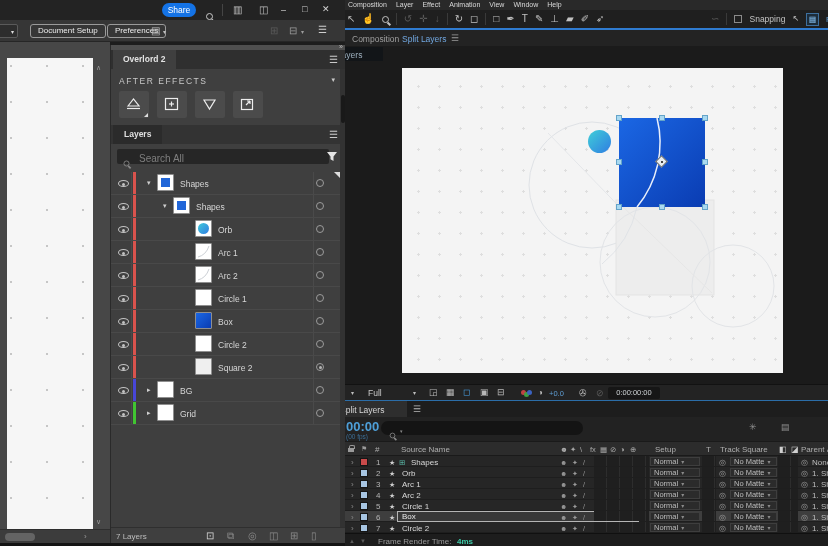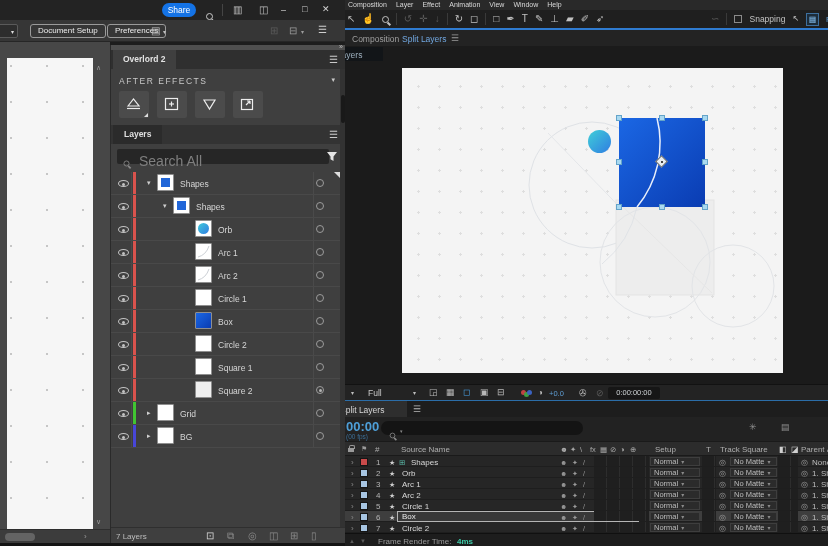--- a/index.html
+++ b/index.html
@@ -124,21 +124,21 @@
               </svg></span>
           </span>
         </div>
 
       <div class="abs" style="left:0;top:80px;width:235px;height:19px;background:#333333">
         <span class="abs" style="left:2px;top:0;height:19px;padding:0 11px;background:#2b2b2b;font-size:8.5px;font-weight:bold;color:#e0e0e0;line-height:19px">Layers</span>
         <span class="ic" style="right:8px;top:5px;font-size:10px;color:#c9c9c9">☰</span>
       </div>
       <div class="abs" style="left:6px;top:104px;width:212px;height:15px;background:#262626;border-radius:2px">
         <span class="mag abs" style="left:6px;top:4px;color:#8a8a8a;transform:scale(.85)"></span>
-        <span class="abs" style="left:22px;top:3.5px;font-size:14px;color:#7f7f7f">Search All</span>
+        <span class="abs" style="left:22px;top:3.5px;font-size:10px;color:#7f7f7f">Search All</span>
       </div>
       <svg class="abs" style="right:7px;top:106px" width="12" height="11">
           <path d="M1,1 H11 L7.5,5.5 V10 L4.5,8.2 V5.5 Z" fill="#e6e6e6"></path>
         </svg>
       <div class="abs" style="left:0;top:127px;width:229px" id="ai-rows">
           <div class="lrow">
             <span class="eye"></span>
             <span class="vd" style="left:20px"></span>
             <span class="cbar" style="background:#d9534d"></span>
             <span class="chev" style="left:36px">▾</span>
@@ -236,58 +236,47 @@
             </span>
             <span class="lname" style="left:107px">Circle 2</span>
             <span class="vd" style="left:202px"></span>
             <span class="tgt"></span>
           </div>
           <div class="lrow">
             <span class="eye"></span>
             <span class="vd" style="left:20px"></span>
             <span class="cbar" style="background:#d9534d"></span>
             <span class="thp" style="left:84px">
+              <span class="th" style="background:#efefef"></span>
+            </span>
+            <span class="lname" style="left:107px">Square 2</span>
+            <span class="vd" style="left:202px"></span>
+            <span class="tgt sel"></span>
+          </div>
+          <div class="lrow">
+            <span class="eye"></span>
+            <span class="vd" style="left:20px"></span>
+            <span class="cbar" style="background:#4846d8"></span>
+            <span class="chev" style="left:36px">▸</span>
+            <span class="thp" style="left:46px">
               <span class="th"></span>
             </span>
-            <span class="lname" style="left:107px">Square 1</span>
-            <span class="vd" style="left:202px"></span>
-            <span class="tgt"></span>
-          </div>
-          <div class="lrow">
-            <span class="eye"></span>
-            <span class="vd" style="left:20px"></span>
-            <span class="cbar" style="background:#d9534d"></span>
-            <span class="thp" style="left:84px">
-              <span class="th" style="background:#efefef"></span>
-            </span>
-            <span class="lname" style="left:107px">Square 2</span>
-            <span class="vd" style="left:202px"></span>
-            <span class="tgt sel"></span>
+            <span class="lname" style="left:69px">BG</span>
+            <span class="vd" style="left:202px"></span>
+            <span class="tgt"></span>
           </div>
           <div class="lrow">
             <span class="eye"></span>
             <span class="vd" style="left:20px"></span>
             <span class="cbar" style="background:#41c532"></span>
             <span class="chev" style="left:36px">▸</span>
             <span class="thp" style="left:46px">
               <span class="th"></span>
             </span>
             <span class="lname" style="left:69px">Grid</span>
-            <span class="vd" style="left:202px"></span>
-            <span class="tgt"></span>
-          </div>
-          <div class="lrow">
-            <span class="eye"></span>
-            <span class="vd" style="left:20px"></span>
-            <span class="cbar" style="background:#4846d8"></span>
-            <span class="chev" style="left:36px">▸</span>
-            <span class="thp" style="left:46px">
-              <span class="th"></span>
-            </span>
-            <span class="lname" style="left:69px">BG</span>
             <span class="vd" style="left:202px"></span>
             <span class="tgt"></span>
           </div>
         </div>
 
       <div class="abs" style="left:0;top:482px;width:235px;height:16px;background:#3f3f3f;border-top:1px solid #2f2f2f">
         <span class="abs" style="left:5px;top:4px;font-size:8px;color:#bdbdbd">7 Layers</span>
         <span id="ai-status-icons"><span class="ic" style="left:95px;top:3px;font-size:10px;color:#d5d5d5">⊡</span><span class="ic" style="left:116px;top:3px;font-size:10px;color:#8a8a8a">⧉</span><span class="ic" style="left:137px;top:3px;font-size:10px;color:#8a8a8a">◎</span><span class="ic" style="left:158px;top:3px;font-size:10px;color:#8a8a8a">◫</span><span class="ic" style="left:179px;top:3px;font-size:10px;color:#8a8a8a">⊞</span><span class="ic" style="left:200px;top:3px;font-size:10px;color:#8a8a8a">▯</span></span>
       </div>
 

